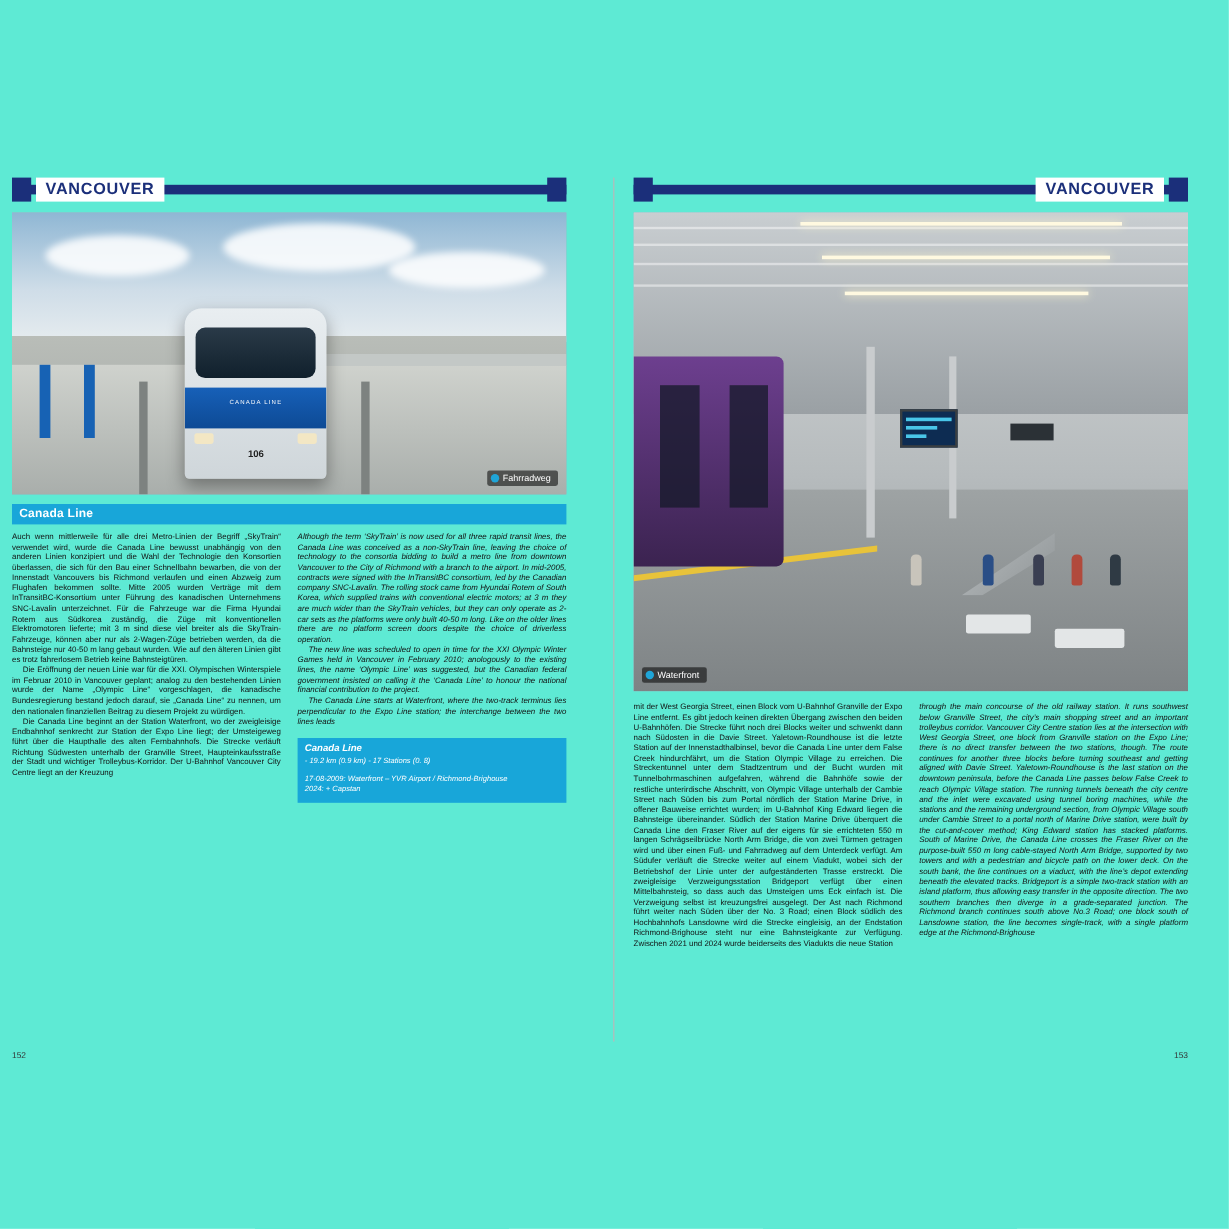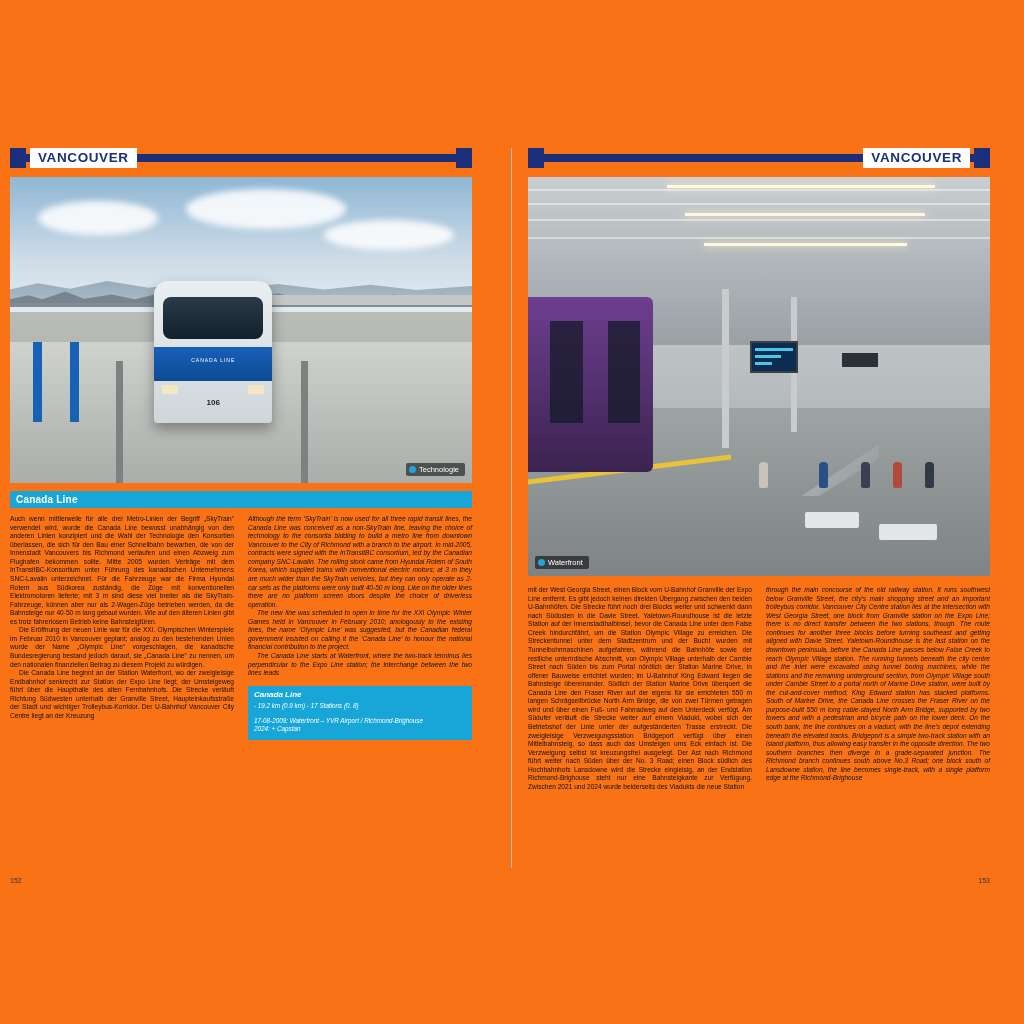--- a/index.html
+++ b/index.html
@@ -6,21 +6,21 @@
   body{
     width:1024px;height:1024px;
     background:#ffffff;
     font-family:"Liberation Sans", sans-serif;
     overflow:hidden;
   }
   .spread{
     position:absolute;
     left:0;top:0;
     width:1024px;height:1024px;
-    background:#f97316;
+    background:#5eead4;
   }
   .page{
     position:absolute;
     top:148px;
     width:462px;
     height:720px;
   }
   .page-left{ left:10px; }
   .page-right{ left:528px; }
 
@@ -58,21 +58,21 @@
     padding:0 8px;
   }
   .hdr.left .title{ left:20px; }
   .hdr.right .title{ right:20px; }
 
   
   .photo{
     position:relative;
     margin-top:9px;
     width:100%;
-    height:306px;
+    height:235px;
     overflow:hidden;
     background:#9bb6c9;
   }
   .photo.right{ height:399px; }
 
   .cap-badge{
     position:absolute;
     bottom:7px;right:7px;
     background:rgba(0,0,0,0.55);
     color:#fff;
@@ -332,21 +332,21 @@
             <span>CANADA LINE</span>
           </div>
         <div class="lightbar">
             <i class="a"></i>
             <i class="b"></i>
           </div>
         <div class="num">106</div>
       </div>
       <div class="cap-badge">
         <span class="cap-dot"></span>
-        <span>Technologie</span>
+        <span>Fahrradweg</span>
       </div>
     </div>
 
     <div class="sect">Canada Line</div>
 
     <div class="cols">
       <div class="col de">
         <p>Auch wenn mittlerweile für alle drei Metro-Linien der Begriff „SkyTrain“ verwendet wird, wurde die Canada Line bewusst unabhängig von den anderen Linien konzipiert und die Wahl der Technologie den Konsortien überlassen, die sich für den Bau einer Schnellbahn bewarben, die von der Innenstadt Vancouvers bis Richmond verlaufen und einen Abzweig zum Flughafen bekommen sollte. Mitte 2005 wurden Verträge mit dem InTransitBC-Konsortium unter Führung des kanadischen Unternehmens SNC-Lavalin unterzeichnet. Für die Fahrzeuge war die Firma Hyundai Rotem aus Südkorea zuständig, die Züge mit konventionellen Elektromotoren lieferte; mit 3 m sind diese viel breiter als die SkyTrain-Fahrzeuge, können aber nur als 2-Wagen-Züge betrieben werden, da die Bahnsteige nur 40-50 m lang gebaut wurden. Wie auf den älteren Linien gibt es trotz fahrerlosem Betrieb keine Bahnsteigtüren.</p>
         <p>Die Eröffnung der neuen Linie war für die XXI. Olympischen Winterspiele im Februar 2010 in Vancouver geplant; analog zu den bestehenden Linien wurde der Name „Olympic Line“ vorgeschlagen, die kanadische Bundesregierung bestand jedoch darauf, sie „Canada Line“ zu nennen, um den nationalen finanziellen Beitrag zu diesem Projekt zu würdigen.</p>
         <p>Die Canada Line beginnt an der Station Waterfront, wo der zweigleisige Endbahnhof senkrecht zur Station der Expo Line liegt; der Umsteigeweg führt über die Haupthalle des alten Fernbahnhofs. Die Strecke verläuft Richtung Südwesten unterhalb der Granville Street, Haupteinkaufsstraße der Stadt und wichtiger Trolleybus-Korridor. Der U-Bahnhof Vancouver City Centre liegt an der Kreuzung</p>

